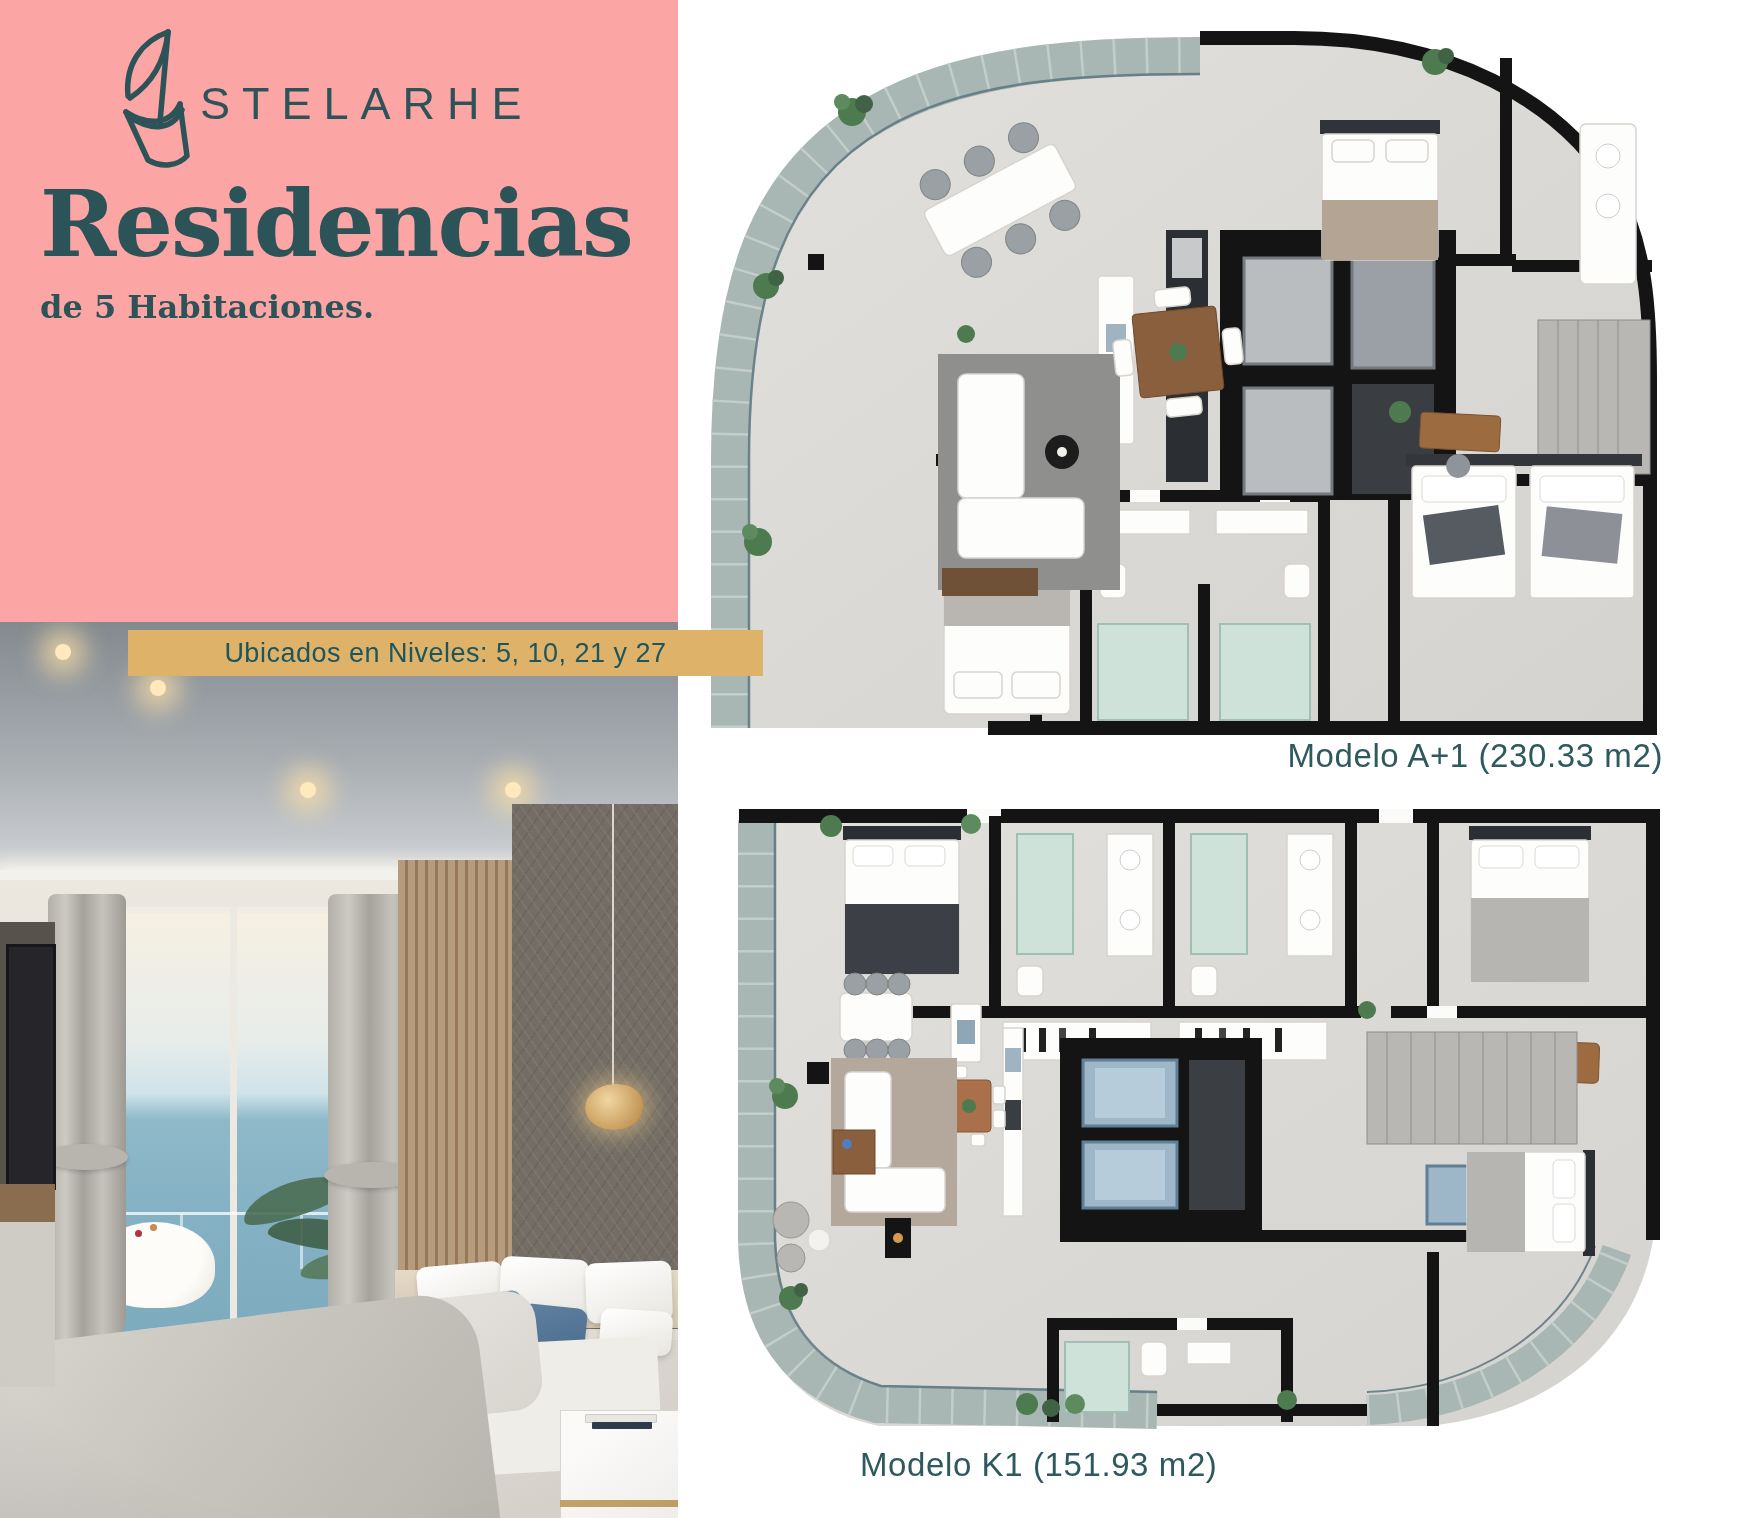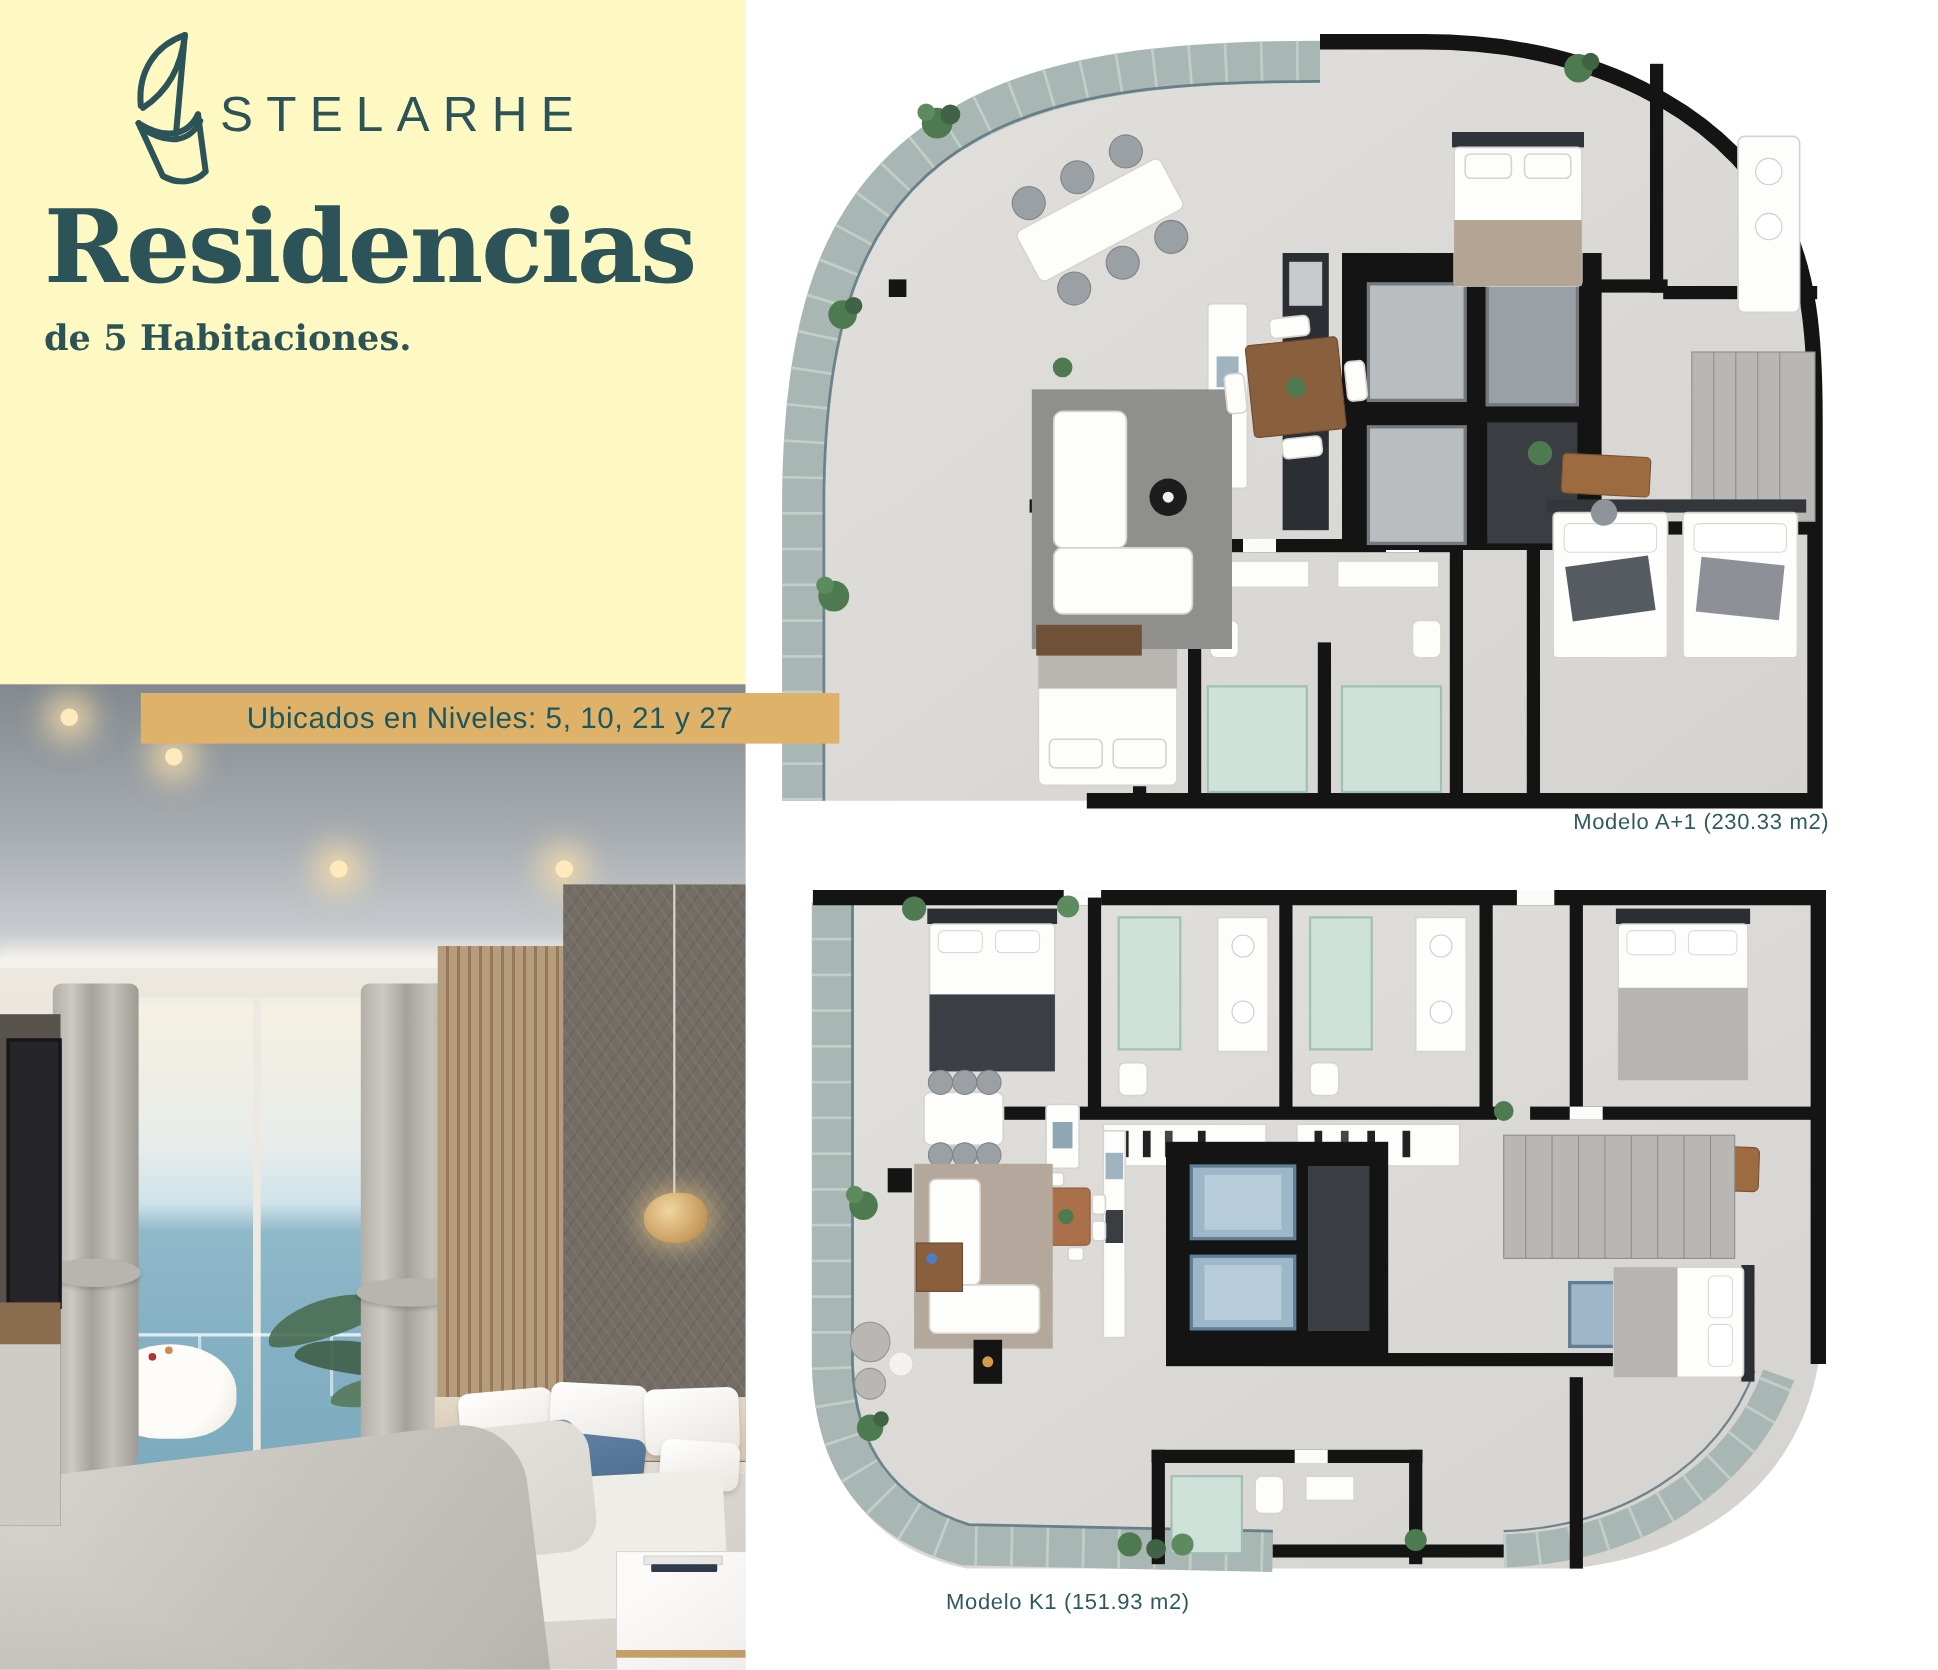--- a/index.html
+++ b/index.html
@@ -1,21 +1,21 @@
 <!DOCTYPE html>
 <html><head>
 <meta charset="utf-8">
 <style>
   html,body{margin:0;padding:0;}
   body{
     width:1762px;height:1518px;position:relative;overflow:hidden;
     background:#ffffff;font-family:"Liberation Sans", sans-serif;
   }
   
-  .left-panel{position:absolute;left:0;top:0;width:678px;height:622px;background:#fef9c3;}
+  .left-panel{position:absolute;left:0;top:0;width:678px;height:622px;background:#fca5a5;}
   .brand{position:absolute;left:108px;top:26px;width:420px;height:140px;}
   .brand-icon{position:absolute;left:0;top:0;}
   .brand-text{
     position:absolute;left:92px;top:52px;font-size:45px;letter-spacing:12px;
     color:#2c5458;font-weight:400;
   }
   .title{
     position:absolute;left:34px;top:168px;margin:6px;
     font-family:"DejaVu Serif", serif;font-weight:700;font-size:92px;
     letter-spacing:-2px;color:#2c5458;line-height:1.1;text-align:right;
@@ -81,21 +81,21 @@
   .console{left:0;top:562px;width:55px;height:38px;background:#8a6d4f;}
   .cabinet{left:0;top:600px;width:55px;height:165px;background:#cfccc6;}
   .floor-sliver{left:0;top:760px;width:260px;height:136px;background:linear-gradient(180deg,#ddd9d2,#cfcbc3);}
   .photo-vignette{left:0;top:0;width:678px;height:896px;background:radial-gradient(120% 100% at 50% 40%,transparent 60%,rgba(40,40,45,.18) 100%);}
   
   .main{position:absolute;left:678px;top:0;width:1084px;height:1518px;background:#fff;}
   .plan{position:absolute;margin:0;}
   .plan-a{left:22px;top:24px;}
   .plan-k{left:49px;top:800px;}
   .plan-caption{
-    position:absolute;font-size:20px;letter-spacing:.6px;color:#2e5a5e;white-space:nowrap;
+    position:absolute;font-size:33px;letter-spacing:.6px;color:#2e5a5e;white-space:nowrap;
   }
   .cap-a{top:737px;right:99px;}
   .cap-k{top:1446px;left:182px;}
   svg .wall{fill:#141414;}
   svg .furn{fill:#fdfdfc;stroke:#d7d4cf;stroke-width:1.5;}
 </style>
 </head>
 <body>
 
 <aside class="left-panel">

